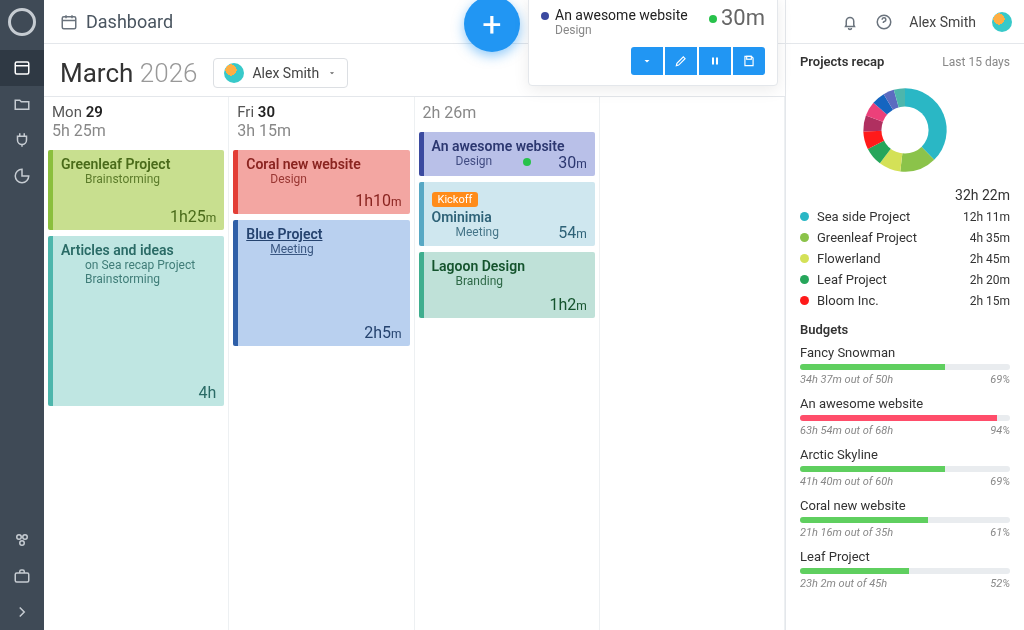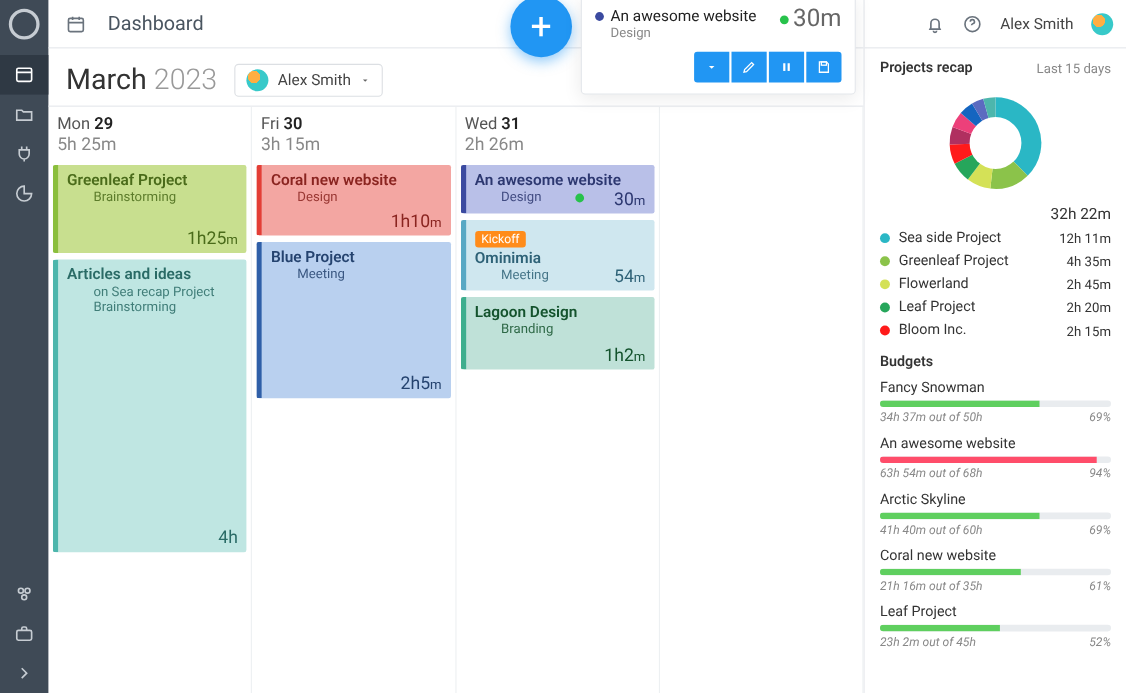--- a/index.html
+++ b/index.html
@@ -11,21 +11,21 @@
   .sb-icon { width: 44px; height: 36px; display:flex; align-items:center; justify-content:center; color:#c6ccd2; cursor:pointer; }
   .sb-icon.active { background:#2f3944; color:#fff; }
   .sb-spacer { flex:1; }
   .sb-icon svg { width:18px; height:18px; stroke:currentColor; fill:none; stroke-width:2; }
 
   
   .main { flex:1; display:flex; flex-direction:column; border-right:1px solid #e4e7eb; }
 
   
   .topbar { height:44px; border-bottom:1px solid #e4e7eb; display:flex; align-items:center; padding:0 16px; position:relative; }
-  .topbar .title { font-size:18px; color:#4a5560; display:flex; align-items:center; gap:20px;}
+  .topbar .title { font-size:18px; color:#4a5560; display:flex; align-items:center; gap:8px;}
   .topbar .plus { width:56px; height:56px; border-radius:50%; background:#2196f3; color:#fff; display:flex; align-items:center; justify-content:center; position:absolute; left:420px; top:-4px; box-shadow:0 4px 12px rgba(33,150,243,.5); font-size:34px; cursor:pointer; }
 
   
   .timer-card { position:absolute; left:484px; top:-4px; width:250px; background:#fff; border:1px solid #e4e7eb; border-radius:4px; padding:10px 12px; box-shadow:0 4px 16px rgba(0,0,0,.08); z-index:5;}
   .timer-card .dot { width:8px; height:8px; border-radius:50%; display:inline-block; margin-right:6px; vertical-align:middle;}
   .timer-card .head { font-size:14px; color:#222; }
   .timer-card .sub { font-size:12px; color:#888; margin-left:14px;}
   .timer-card .elapsed { position:absolute; right:12px; top:8px; font-size:22px; color:#666; }
   .timer-card .elapsed .live{ width:8px;height:8px;border-radius:50%;background:#27c24b;display:inline-block;margin-right:4px;vertical-align:middle;}
   .timer-card .btns { margin-top:10px; display:flex; justify-content:flex-end; gap:2px;}
@@ -166,21 +166,21 @@
             <svg width="14" height="14" viewBox="0 0 24 24" fill="none" stroke="#fff" stroke-width="2">
               <path d="M5 4h11l3 3v13H5z"></path>
               <rect x="8" y="4" width="8" height="5"></rect>
             </svg>
           </div>
       </div>
     </div>
   </div>
 
   <div class="subhead">
-    <div class="month"><span>March</span> <span class="yr">2023</span></div>
+    <div class="month"><span>March</span> <span class="yr">2026</span></div>
     <div class="user-chip">
       <span class="avatar"></span>
       <span>Alex Smith</span>
       <svg width="10" height="10" viewBox="0 0 24 24" fill="#666">
           <path d="M7 10l5 5 5-5z"></path>
         </svg>
     </div>
   </div>
 
   <div class="calwrap">
@@ -188,49 +188,48 @@
       <div class="dayhead">
         <div class="dn"><span>Mon</span> <b>29</b></div>
         <div class="dt">5h 25m</div>
       </div>
       <div class="entries" id="col-mon">
           <div class="entry c-green" style="height: 80px;">
             <div class="en">Greenleaf Project</div>
             <div class="es">Brainstorming</div>
             <div class="ed">1<span>h</span>25<span class="m">m</span></div>
           </div>
-          <div class="entry c-teal" style="height: 266px;">
+          <div class="entry c-teal" style="height: 170px;">
             <div class="en">Articles and ideas</div>
             <div class="es">on Sea recap Project</div>
             <div class="es">Brainstorming</div>
             <div class="ed">4<span>h</span></div>
           </div>
         </div>
     </div>
     <div class="daycol">
       <div class="dayhead">
         <div class="dn"><span>Fri</span> <b>30</b></div>
         <div class="dt">3h 15m</div>
       </div>
       <div class="entries" id="col-tue">
           <div class="entry c-red" style="height: 64px;">
             <div class="en">Coral new website</div>
             <div class="es">Design</div>
             <div class="ed">1<span>h</span>10<span class="m">m</span></div>
           </div>
-          <div class="entry c-blue" style="height: 142px;">
+          <div class="entry c-blue" style="height: 126px; text-decoration: underline;">
             <div class="en">Blue Project</div>
             <div class="es">Meeting</div>
             <div class="ed">2<span>h</span>5<span class="m">m</span></div>
           </div>
         </div>
     </div>
     <div class="daycol">
       <div class="dayhead">
-        <div class="dn"><span>Wed</span> <b>31</b></div>
         <div class="dt">2h 26m</div>
       </div>
       <div class="entries" id="col-wed">
           <div class="entry c-indigo running" style="height: 44px;">
             <div class="en">An awesome website</div>
             <div class="es">Design</div>
             <div class="ed">30<span class="m">m</span></div>
           </div>
           <div class="entry c-sky" style="height: 64px;"><span class="tag">Kickoff</span><br><div class="en">Ominimia</div><div class="es">Meeting</div><div class="ed">54<span class="m">m</span></div></div>
           <div class="entry c-aqua" style="height: 66px;">

